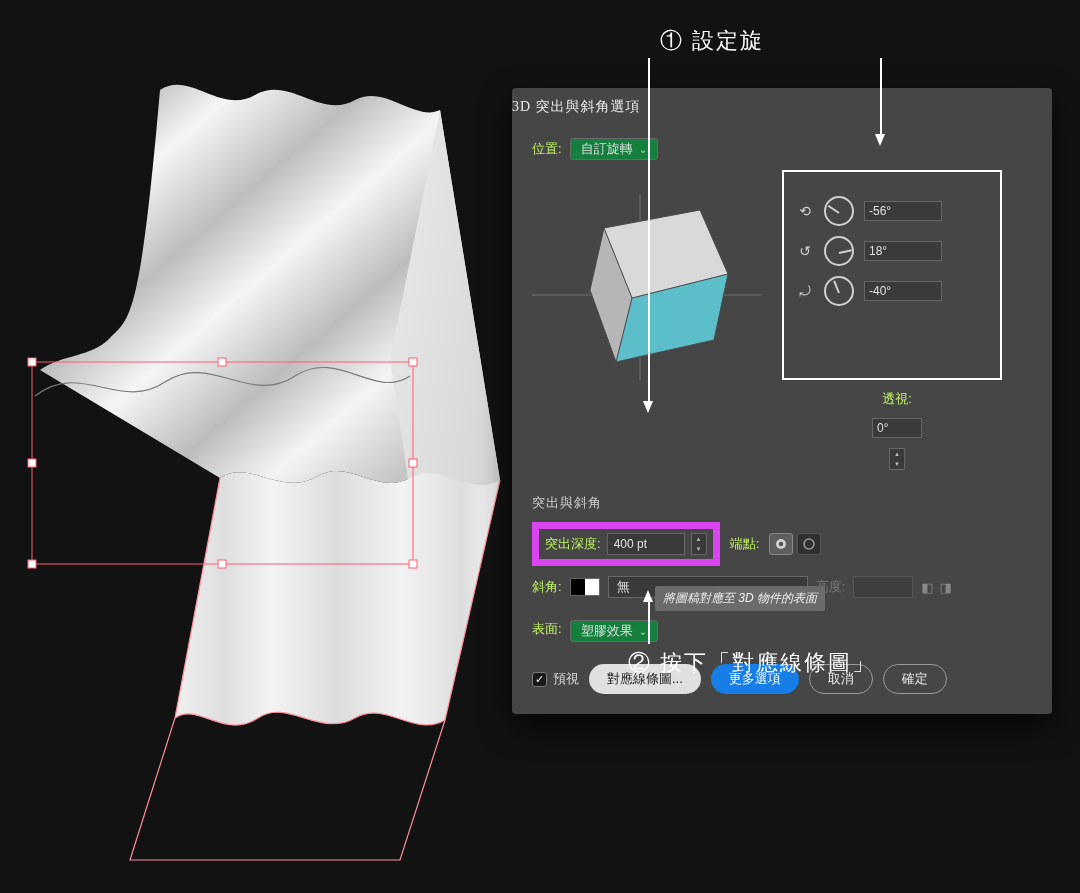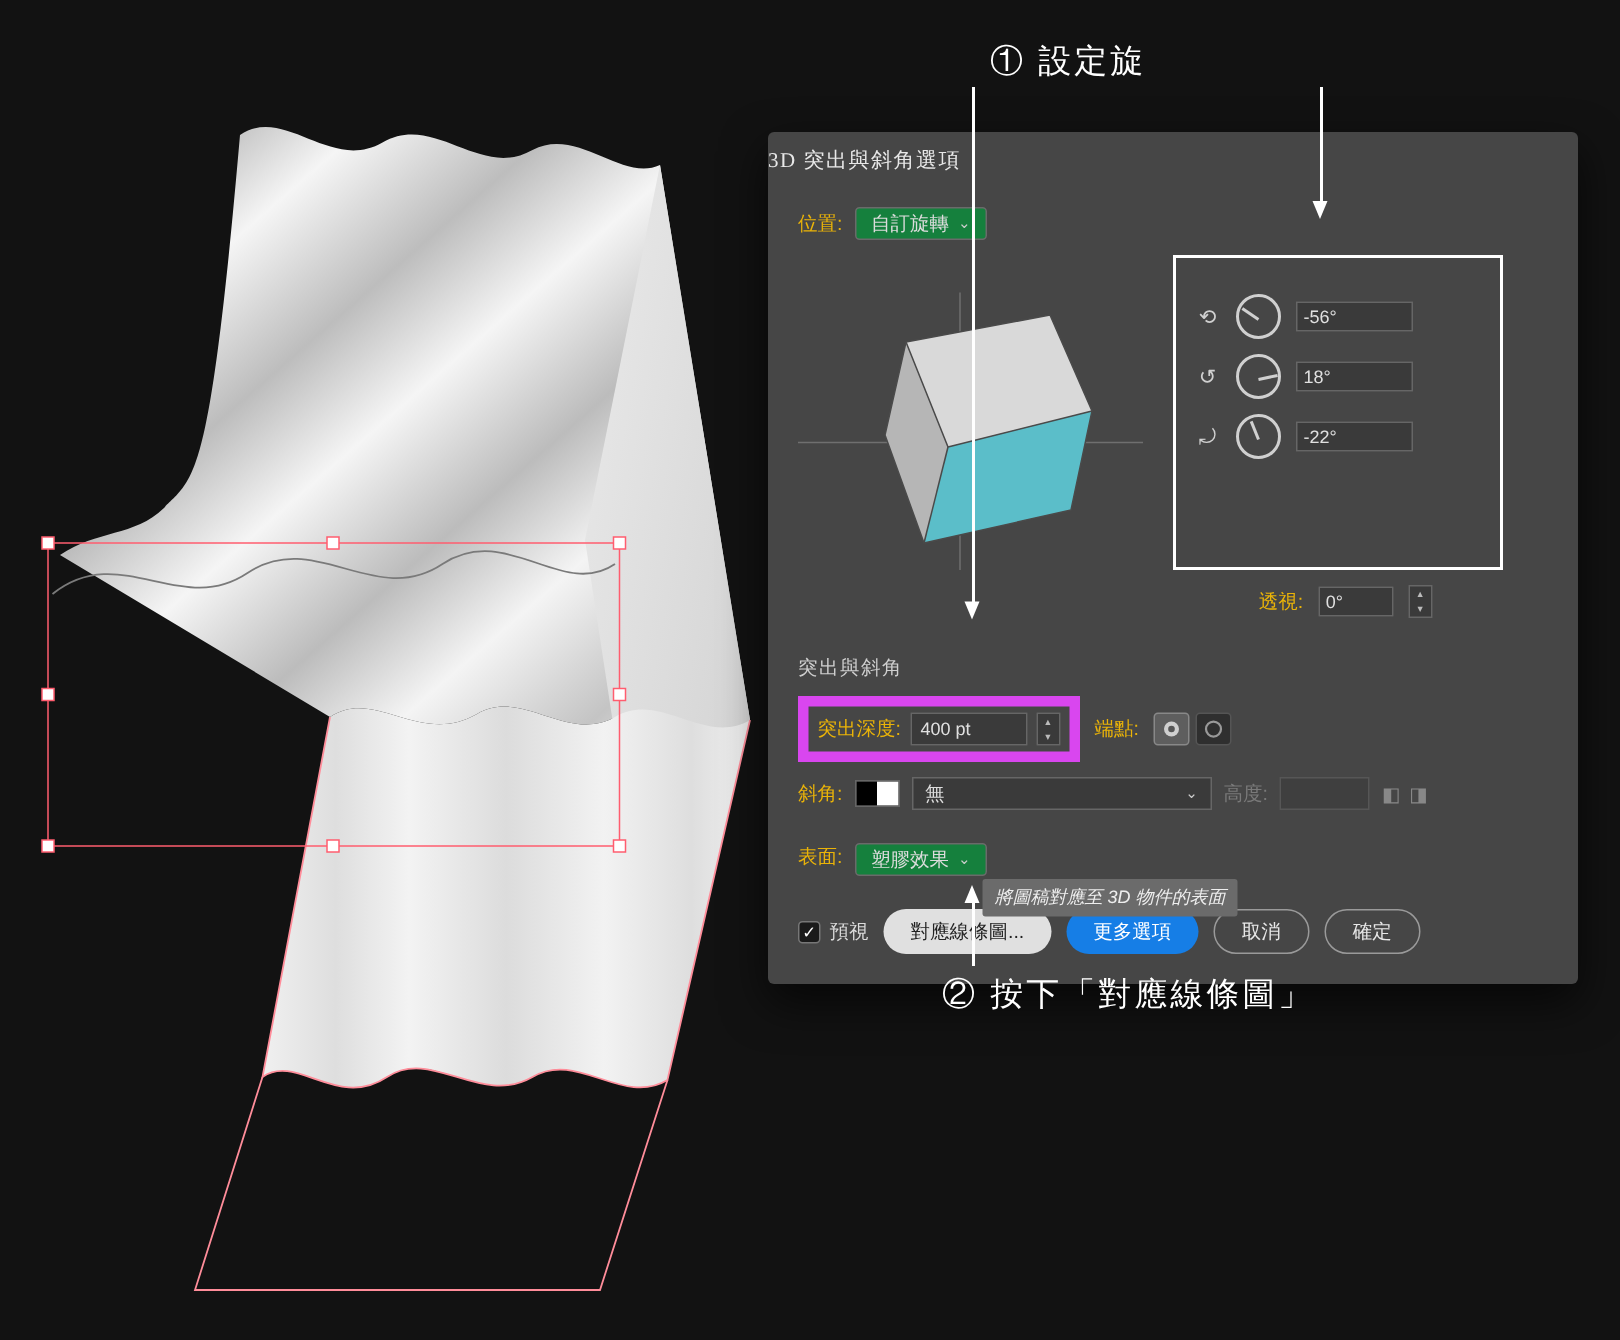--- a/index.html
+++ b/index.html
@@ -34,21 +34,21 @@
   .dialog-title {
     padding: 10px 0 14px;
     font-size: 14px;
     color: #e8e8e8;
     letter-spacing: 1px;
     font-family: Liberation Serif, serif;
   }
   .dialog-body { padding: 0 20px 20px; }
 
   .row { display: flex; align-items: center; gap: 8px; margin: 8px 0; }
-  .lbl { color: #eab308; }
+  .lbl { color: #bef264; }
   .select {
     display: inline-flex; align-items: center; gap: 6px;
     background: #15803d; border: 1px solid #6a6a6a;
     border-radius: 3px; padding: 3px 10px; height: 22px;
     cursor: pointer;
   }
   .chev { font-size: 10px; color: #cfcfcf; }
 
   
   .rotation-area {
@@ -82,21 +82,21 @@
   .dial.a2::after { transform: translateX(-50%) rotate(78deg); }
   .dial.a3::after { transform: translateX(-50%) rotate(-22deg); }
   .val-field {
     background: #3a3a3a; border: 1px solid #666;
     padding: 2px 4px; width: 78px; height: 20px;
     color: #e0e0e0; font-size: 12px; display:flex; align-items:center;
   }
 
   .perspective-row {
     display: flex; align-items: center; justify-content: center;
-    gap: 10px; margin-top: 10px;
+    gap: 10px; margin-top: 10px; flex-direction: column;
   }
 
   
   .sect-title { margin-top: 24px; color: #cfcfcf; letter-spacing: 1px; }
   .depth-row {
     display:flex; align-items:center; gap:10px; margin-top:10px;
   }
   .depth-box { border: 7px solid #d946ef; display:flex; align-items:center; gap:6px; padding: 4px 6px 4px 0; }
   .num-field {
     background: #3a3a3a; border: 1px solid #666;
@@ -303,21 +303,21 @@
           <span class="rot-icon">↺</span>
           <div class="dial a2"></div>
           <div class="val-field">
               <span>18°</span>
             </div>
         </div>
         <div class="rot-row">
           <span class="rot-icon">⤾</span>
           <div class="dial a3"></div>
           <div class="val-field">
-              <span>-22°</span>
+              <span>-40°</span>
             </div>
         </div>
       </div>
     </div>
 
     <div class="perspective-row" style="margin-left:230px;">
       <span class="lbl">透視:</span>
       <div class="val-field" style="width:50px">
           <span>0°</span>
         </div>

